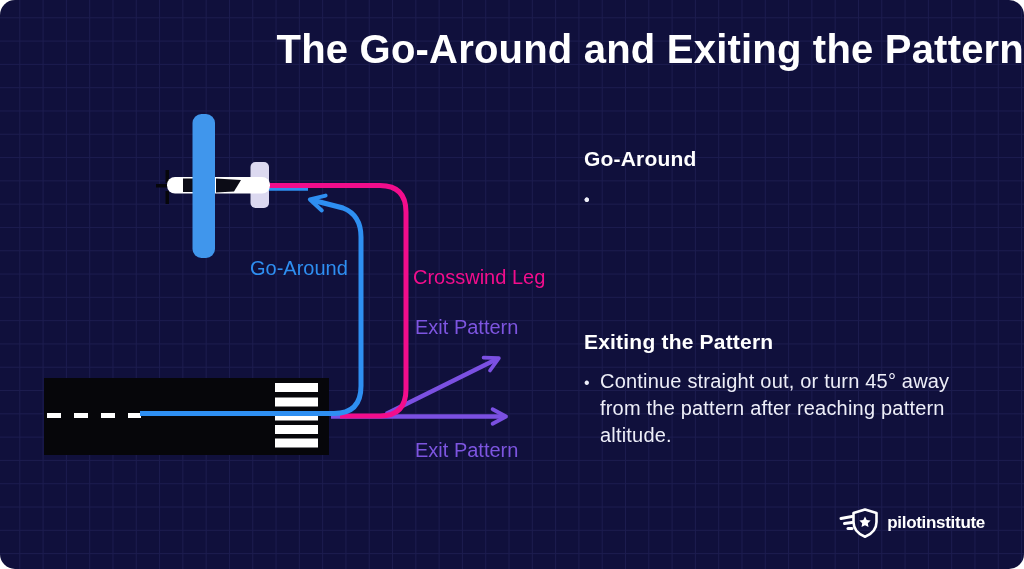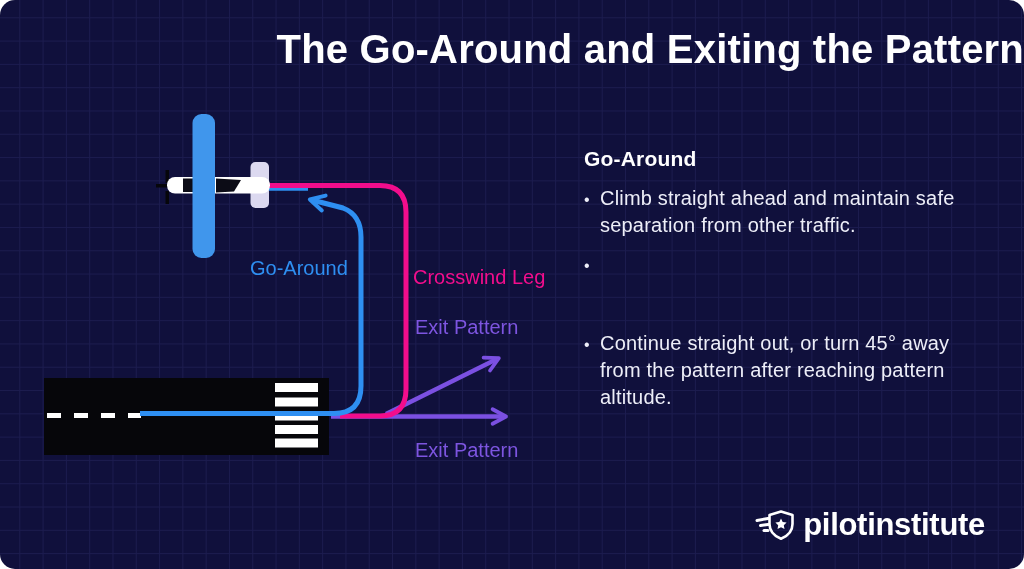--- a/index.html
+++ b/index.html
@@ -40,21 +40,21 @@
     font-size:20px;line-height:27px;letter-spacing:.2px;
   }
   .bullet-dot{
     position:absolute;left:0;top:1px;font-size:16px;color:#edeef8;
   }
   .logo{
     position:absolute;right:39px;top:507px;
     display:flex;align-items:center;gap:7px;
   }
   .logo-text{
-    color:#ffffff;font-size:31px;font-weight:700;letter-spacing:-0.3px;
+    color:#ffffff;font-size:17px;font-weight:700;letter-spacing:-0.3px;
   }
 </style>
 </head>
 <body>
 
 <div class="card">
 
   <div class="title">The Go-Around and Exiting the Pattern</div>
 
   <svg class="diagram" width="1024" height="569" viewBox="0 0 1024 569">
@@ -103,29 +103,29 @@
   <div class="diag-label lbl-goaround">Go-Around</div>
   <div class="diag-label lbl-crosswind">Crosswind Leg</div>
   <div class="diag-label lbl-exit-upper">Exit Pattern</div>
   <div class="diag-label lbl-exit-lower">Exit Pattern</div>
 
   <div class="textcol block1">
     <h2>Go-Around</h2>
     <ul>
       <li>
         <span class="bullet-dot">•</span>
-        <span>Climb straight ahead and maintain safe separation from other traffic.</span>
       </li>
       <li>
         <span class="bullet-dot">•</span>
       </li>
     </ul>
   </div>
 
   <div class="textcol block2">
+    <h2>Exiting the Pattern</h2>
     <ul>
       <li>
         <span class="bullet-dot">•</span>
         <span>Continue straight out, or turn 45° away from the pattern after reaching pattern altitude.</span>
       </li>
     </ul>
   </div>
 
   <div class="logo">
     <svg width="42" height="32" viewBox="0 0 42 32">

